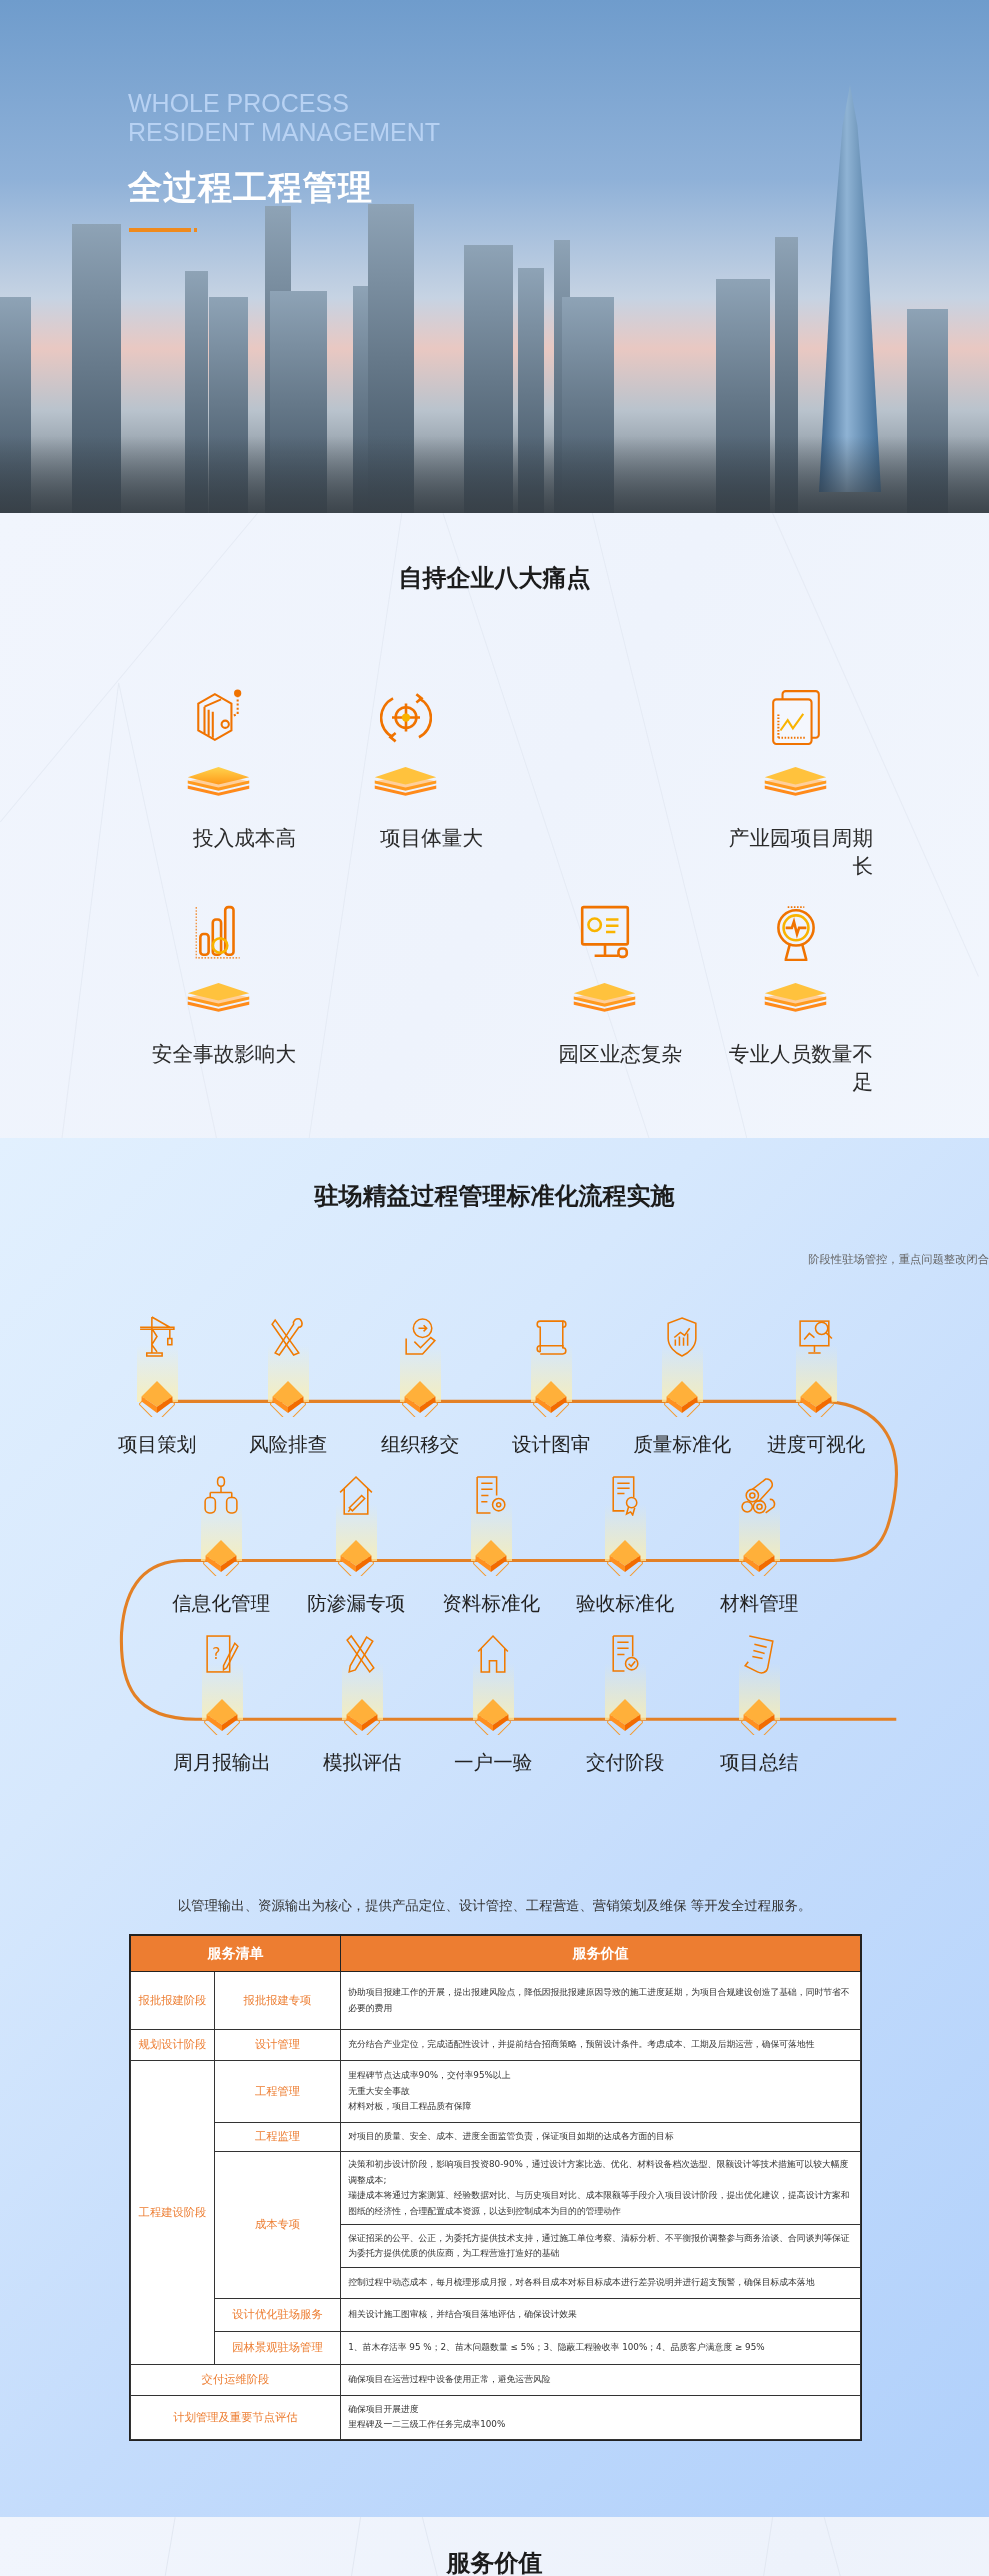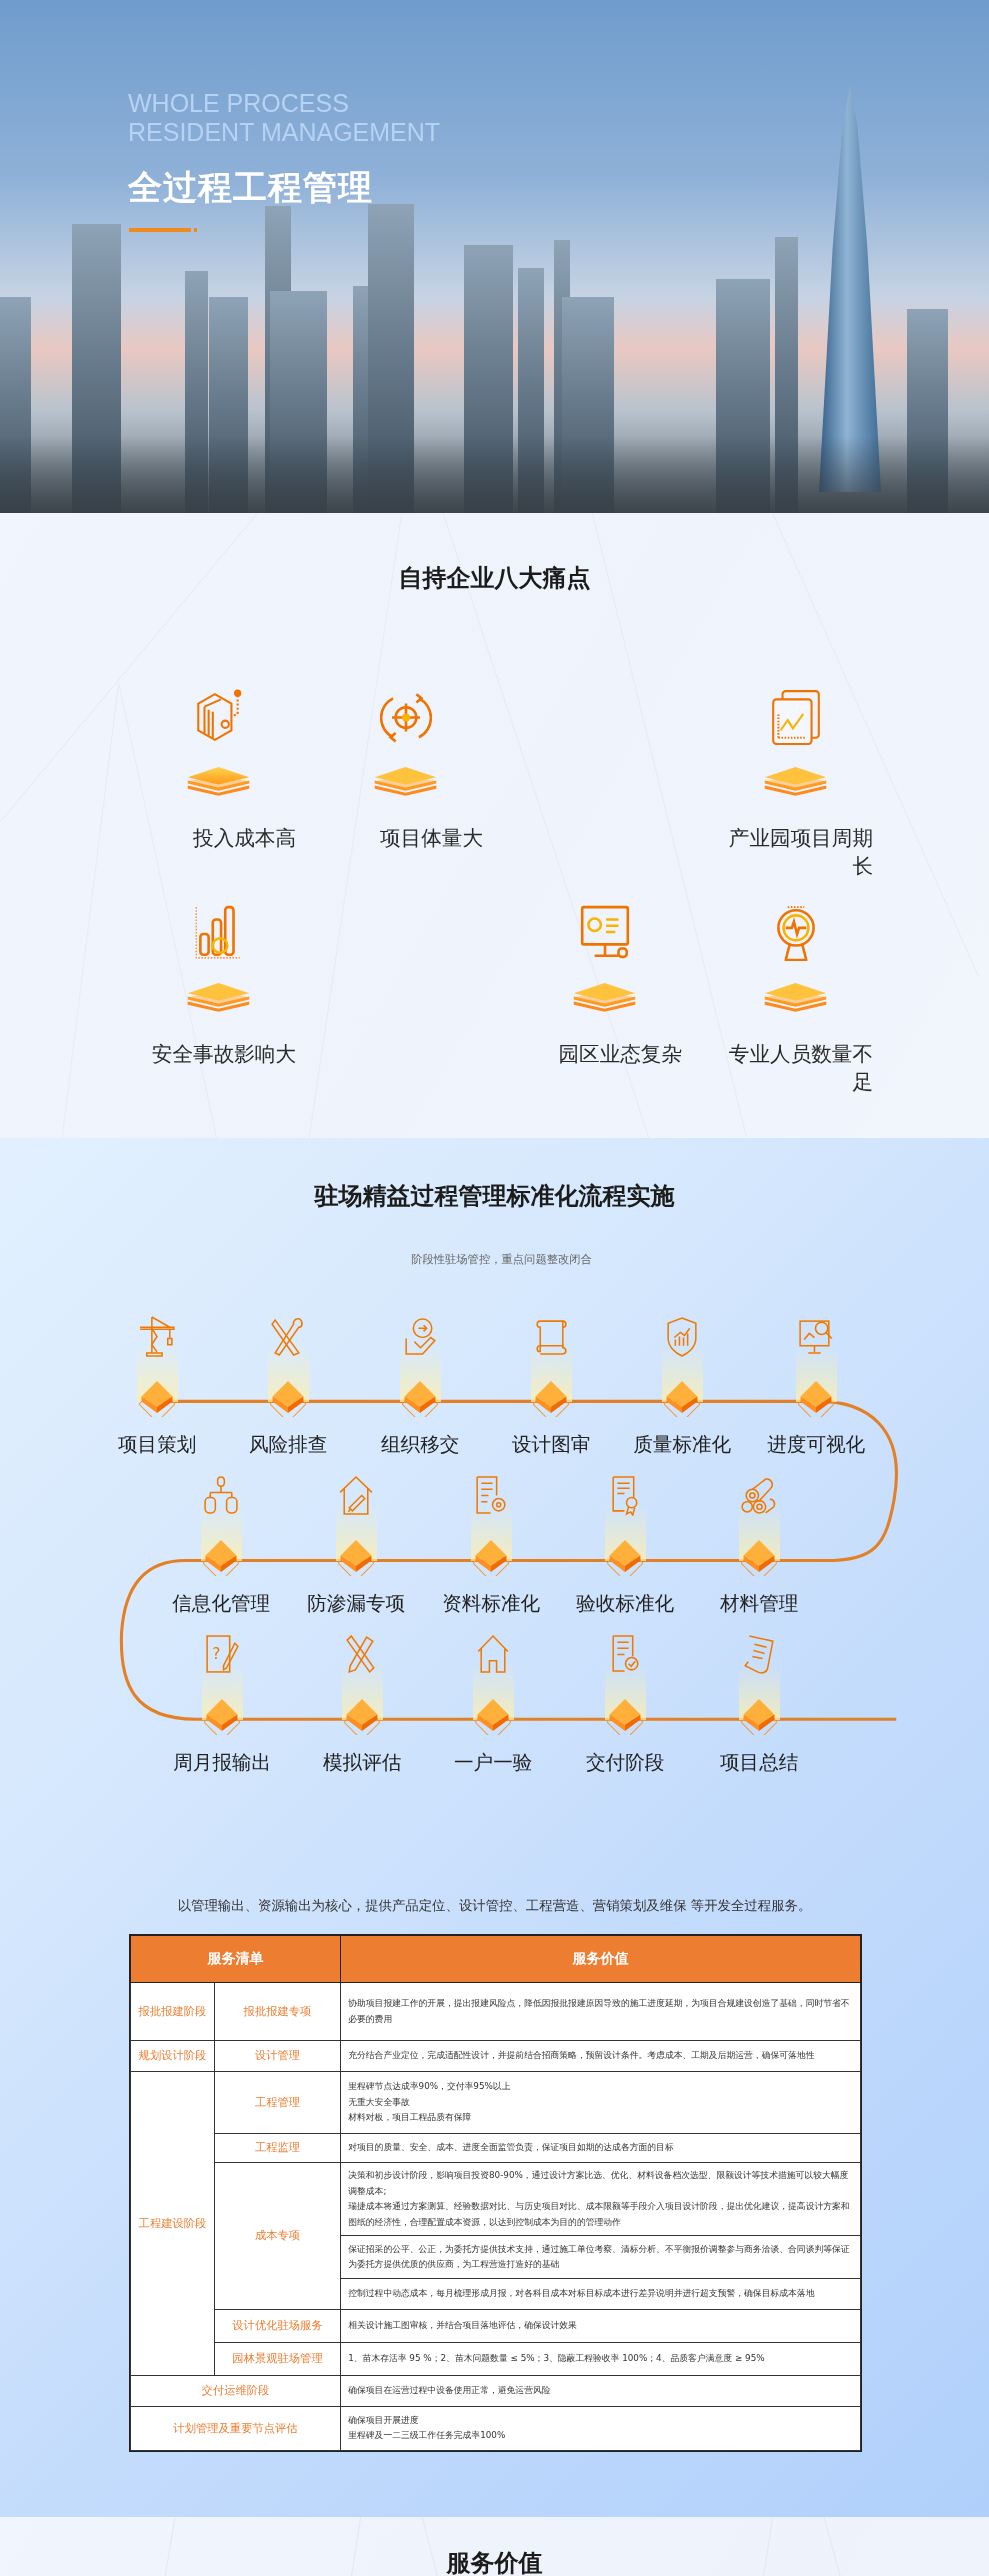--- a/index.html
+++ b/index.html
@@ -14,39 +14,39 @@
   .hero .blur { position:absolute; left:0; bottom:0; width:100%; height:77px; background:linear-gradient(180deg,rgba(60,70,80,0),rgba(55,62,68,.85)); }
   .hero-en { position:absolute; left:128px; top:89px; color:#b8d2f3; font-family:"Liberation Sans", sans-serif; font-size:25px; line-height:29px; letter-spacing:0; }
   .hero-cn { position:absolute; left:128px; top:165px; color:#ffffff; font-size:34px; font-weight:bold; letter-spacing:1px;font-family:Liberation Mono, monospace; }
   .hero-bar { position:absolute; left:129px; top:228px; width:62px; height:4.1px; background:#f08a1c; }
   .hero-bar::after { content:""; position:absolute; left:65px; top:0; width:2.6px; height:4.1px; background:#f08a1c; }
 
   
   .pain { position:absolute; left:0; top:513px; width:989px; height:761px;
     background:linear-gradient(120deg,#f1f5fd 0%,#eef3fc 50%,#f2f6fd 100%); overflow:hidden; }
   .sec-title { position:absolute; width:100%; text-align:center; font-weight:bold; color:#1c1c1c; font-size:24px; }
-  .sec-sub { position:absolute; width:100%; text-align:center; color:#555; font-size:13.4px;padding-left:14px; }
+  .sec-sub { position:absolute; width:100%; text-align:right; color:#555; font-size:13.4px;padding-left:14px; }
   .pp-item { position:absolute; width:155px; text-align:right;margin-left:20px; }
   .pp-icon { width:57px; height:57px; margin:0 auto; display:flex; align-items:center; justify-content:center; }
   .pp-plate { width:67px; height:41px; margin:17.5px auto 0; position:relative; }
   .pp-label { margin-top:20.6px; font-size:20.6px; color:#2a2a2a; }
 
   
   .proc { position:absolute; left:0; top:1138px; width:989px; height:1379px;
     background:linear-gradient(135deg,#e2f0fe 0%,#d6e8fd 30%,#c4dcfc 60%,#b0d0fb 100%); overflow:hidden; }
   .node { position:absolute; width:82px; text-align:center; }
   .node .beam { position:absolute; left:20.6px; top:31px; width:41px; height:57px;
     background:linear-gradient(180deg,rgba(255,248,200,0),rgba(255,240,170,.75)); }
   .node .nicon { position:absolute; left:20.6px; top:0; width:41px; height:44px; display:flex; justify-content:center; align-items:center; }
   .node .dia { position:absolute; left:23px; top:67px; width:36px; height:36px; }
   .node .nlabel { position:absolute; left:-10.3px; top:117px; width:103px; font-size:19.6px; color:#222; }
 
   .table-wrap { position:absolute; left:129px; top:1934px; width:733px; border:1px solid #222; background:#fff; }
   table { border-collapse:collapse; width:100%; table-layout:fixed; }
-  th { background:#ed7d31; color:#fff; font-size:14px; height:47px; font-weight:bold; border:0.5px solid #222; }
+  th { background:#ed7d31; color:#fff; font-size:14px; height:36px; font-weight:bold; border:0.5px solid #222; }
   td { border:1px solid #333; font-size:8.8px; color:#333; line-height:15.5px; padding:5.2px 7.2px; vertical-align:middle; }
   td.org { color:#ed7d31; text-align:center; font-size:11.3px; }
   .intro { position:absolute; left:0; width:989px; text-align:center; font-size:13.4px; color:#333; }
 
   
   .svc { position:absolute; left:0; top:2517px; width:989px; height:671px;
     background:linear-gradient(120deg,#f1f5fd,#edf2fb 60%,#f3f6fd); overflow:hidden; }
   svg.lines { position:absolute; left:0; top:0; }
 </style>
 </head>

